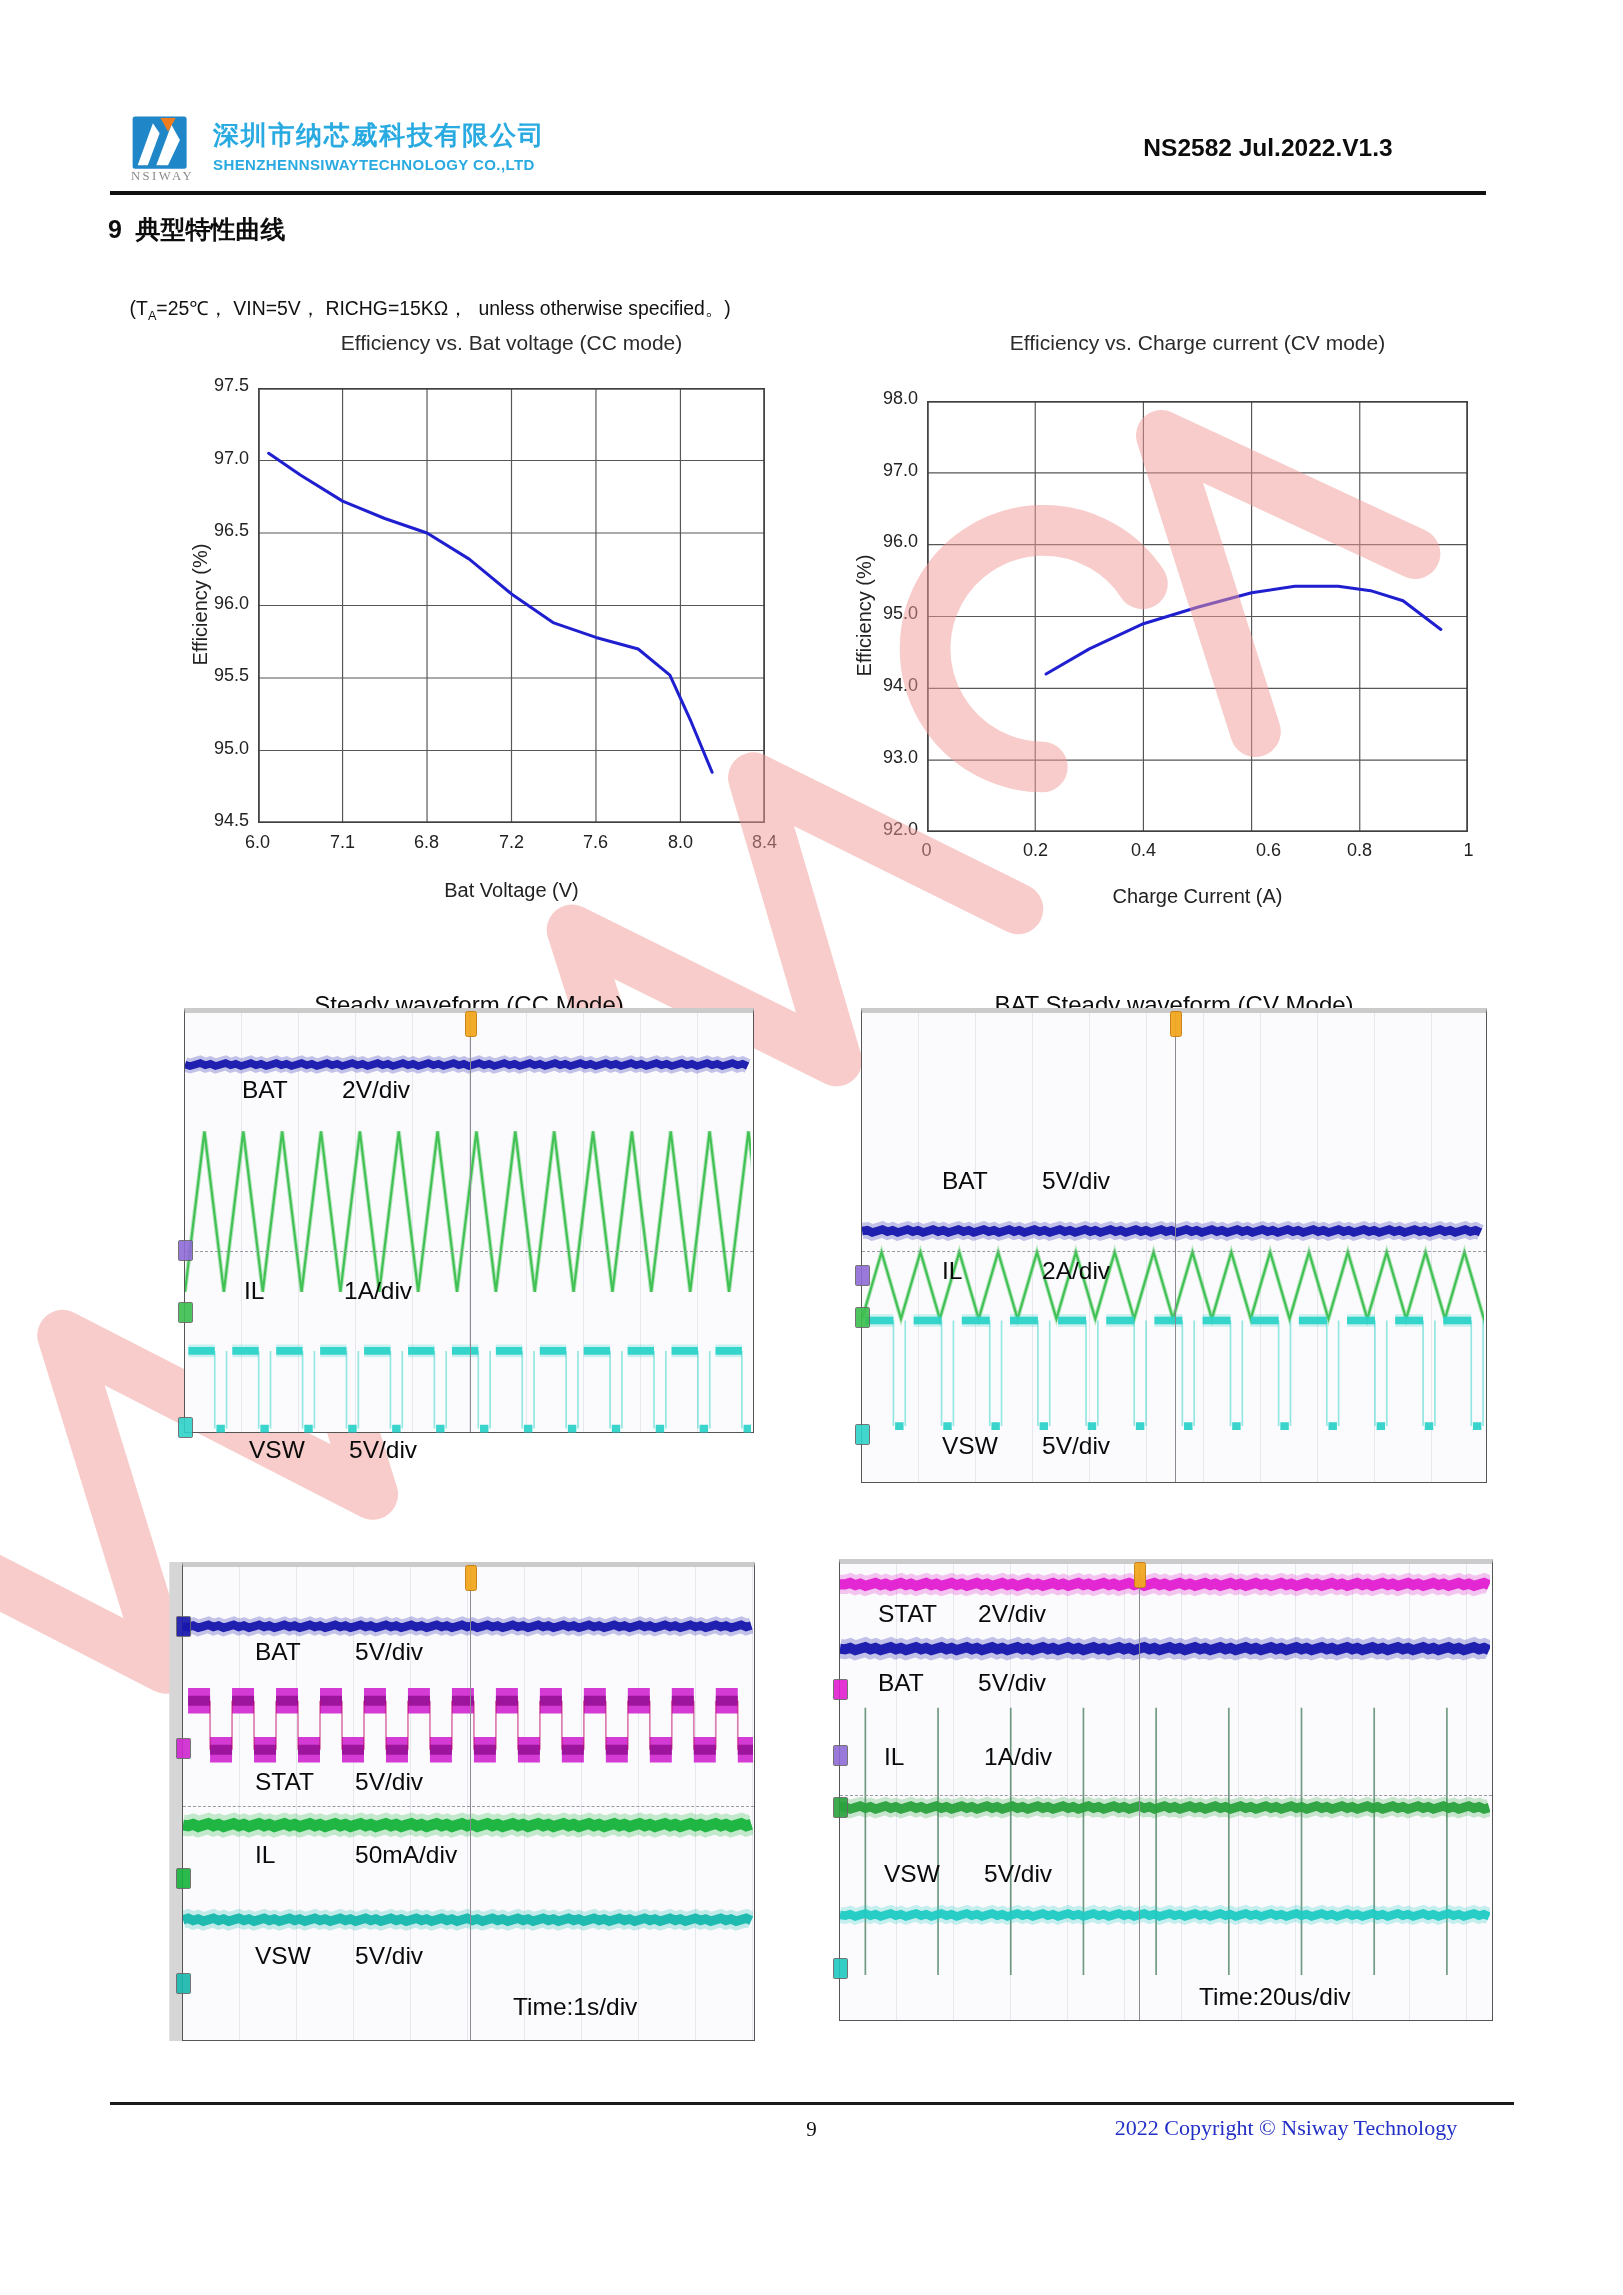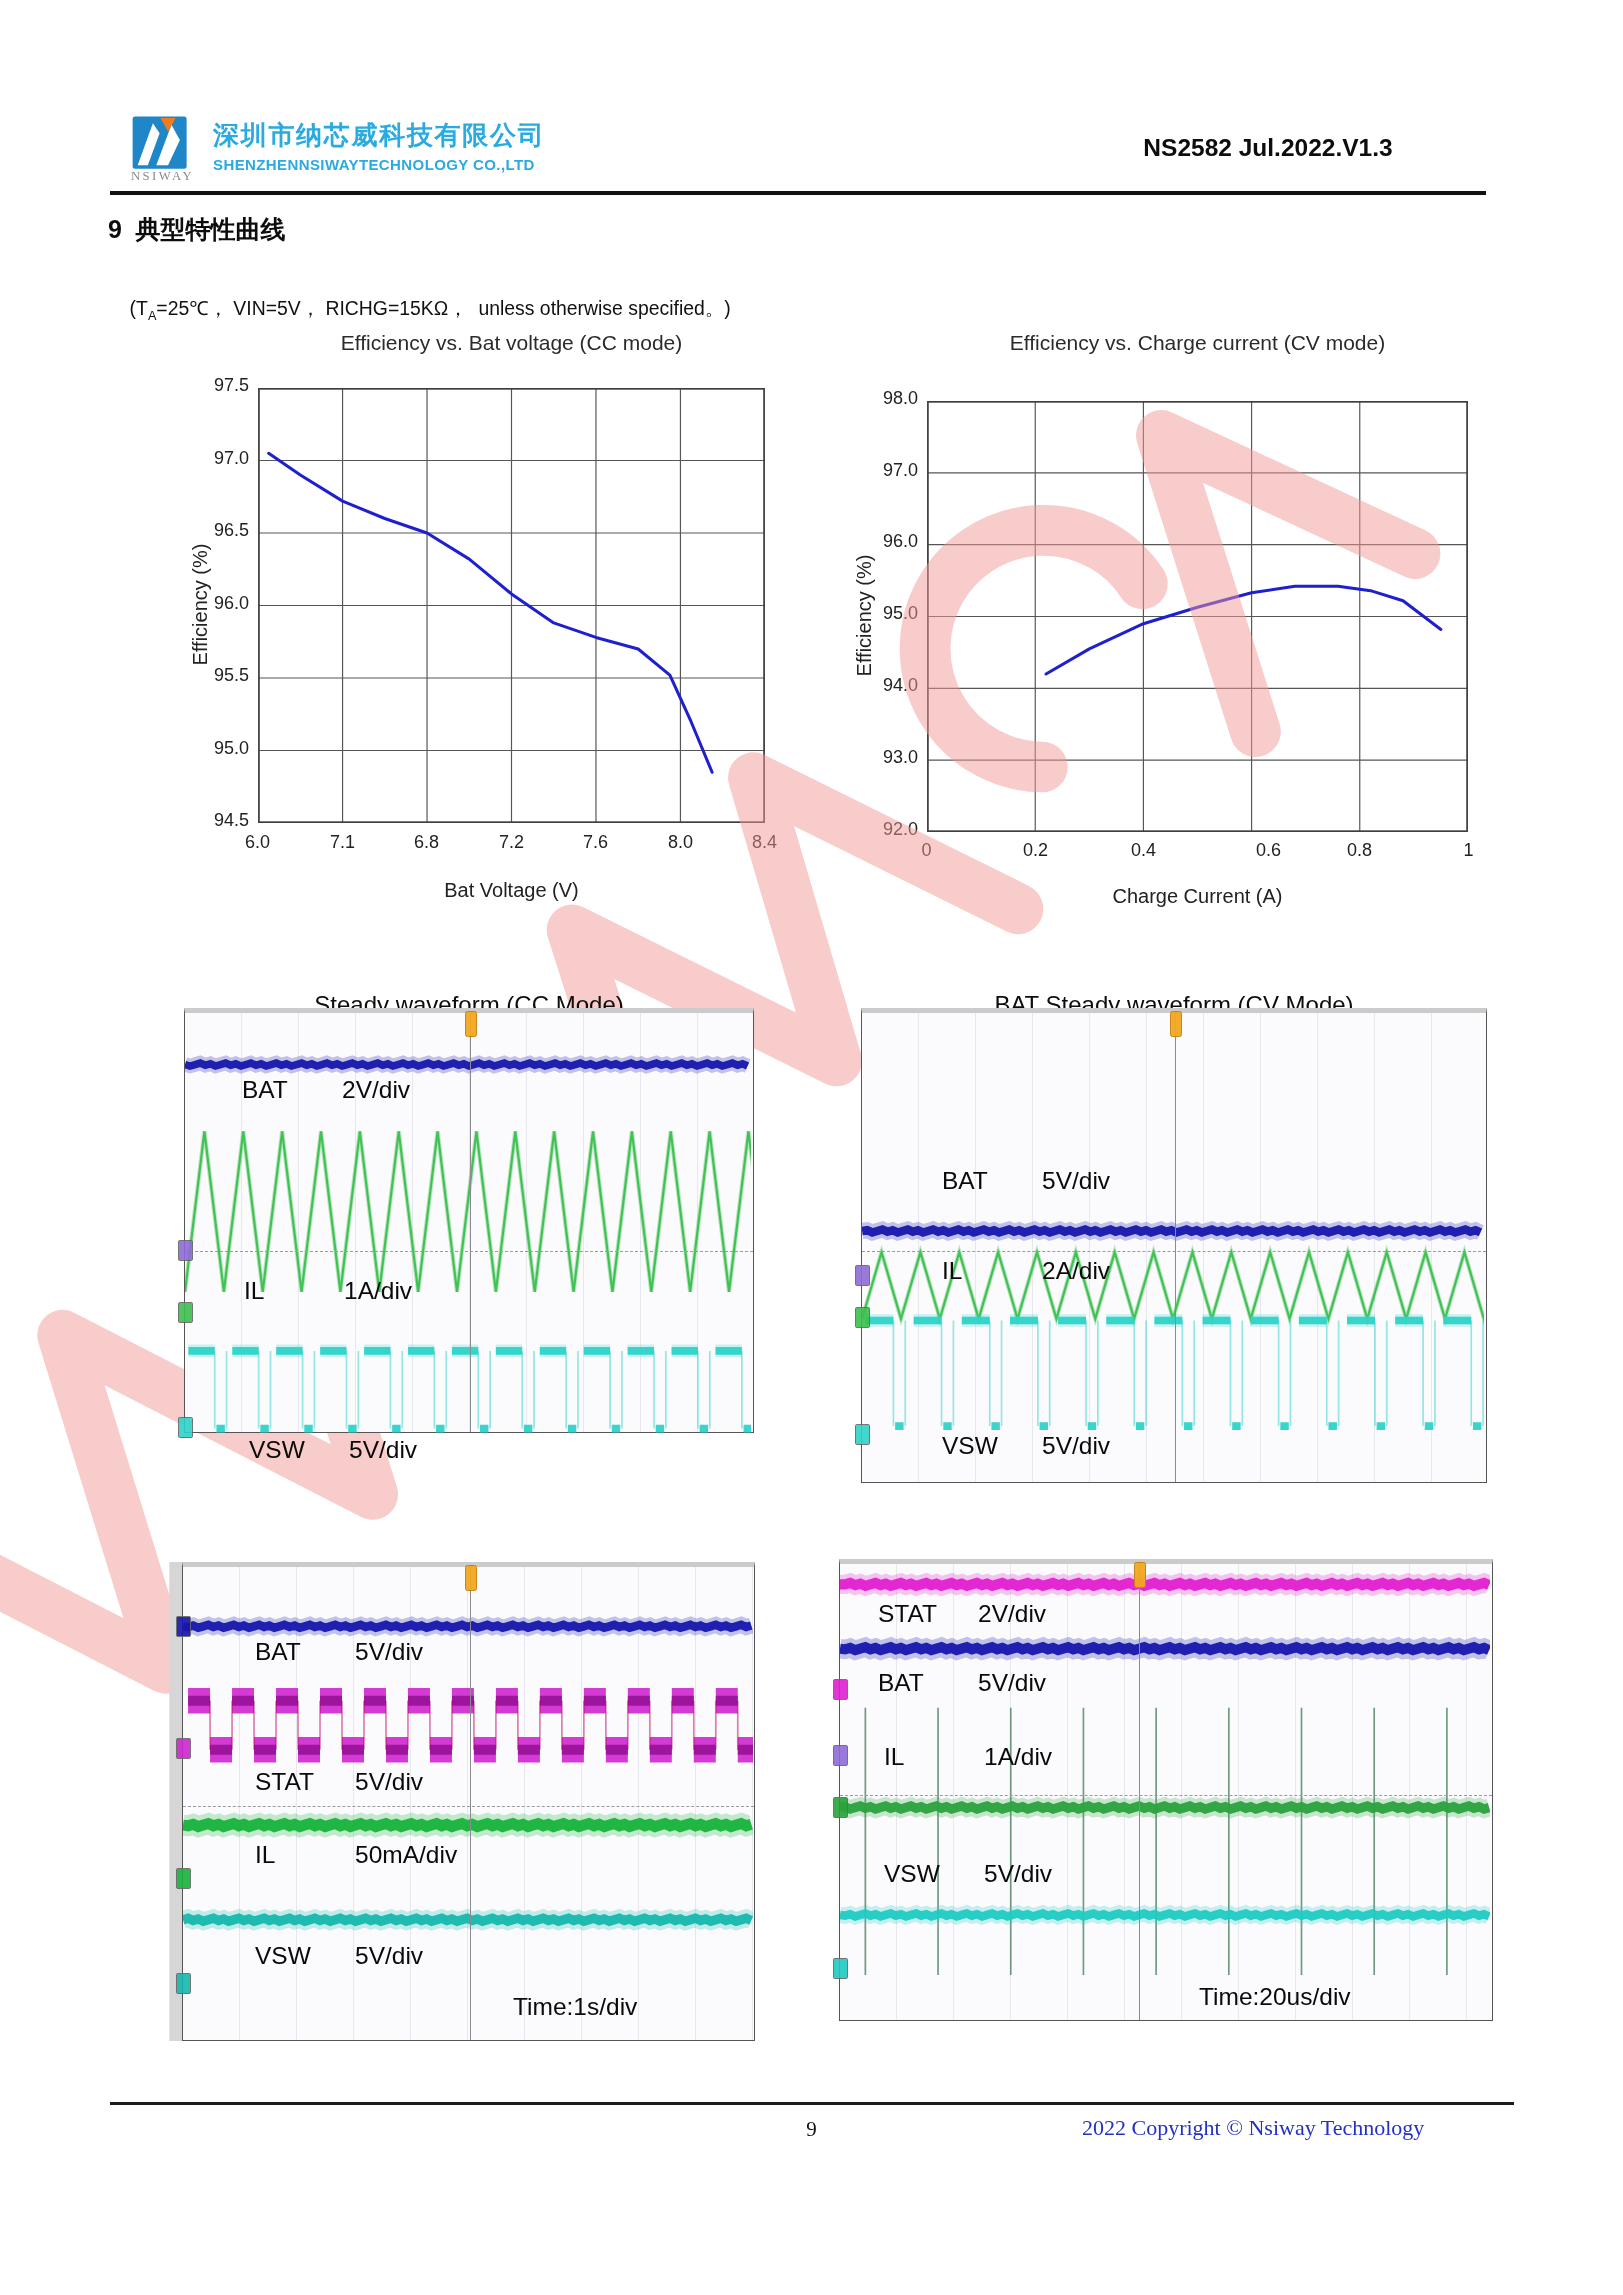--- a/index.html
+++ b/index.html
@@ -52,21 +52,21 @@
   .trig{position:absolute;top:-1.7px;width:10px;height:24px;background:#f2a71f;border:0.8px solid #c87f10;
         border-radius:2.5px;opacity:.95;}
   .chip{position:absolute;left:-6.8px;width:12.7px;height:18.6px;border-radius:1.7px;opacity:.9;border:0.8px solid #666;}
   .slabel{position:absolute;font-size:24.5px;color:#0a0a0a;white-space:nowrap;}
   .slabel .tname{display:inline-block;width:100px;}
 
   
   .footer-rule{left:110px;top:2102px;width:1404px;height:2.5px;background:#1a1a1a;}
   .page-num{left:761px;top:2117px;width:101px;text-align:center;font-size:21px;
             font-family:"Liberation Serif",serif;color:#111;}
-  .copyright{left:1082px;top:2115px;width:408px;text-align:left;font-size:22px;
+  .copyright{left:1082px;top:2115px;width:408px;text-align:center;font-size:22px;
              font-family:"Liberation Serif",serif;color:#2330c5;}
 </style>
 </head>
 <body>
 
 <div class="page">
 
   <div class="abs logo-wrap">
     <svg width="68" height="81" viewBox="0 0 80 96">
       <rect x="4" y="4" width="64" height="62" rx="3" fill="#1f86c8"></rect>

